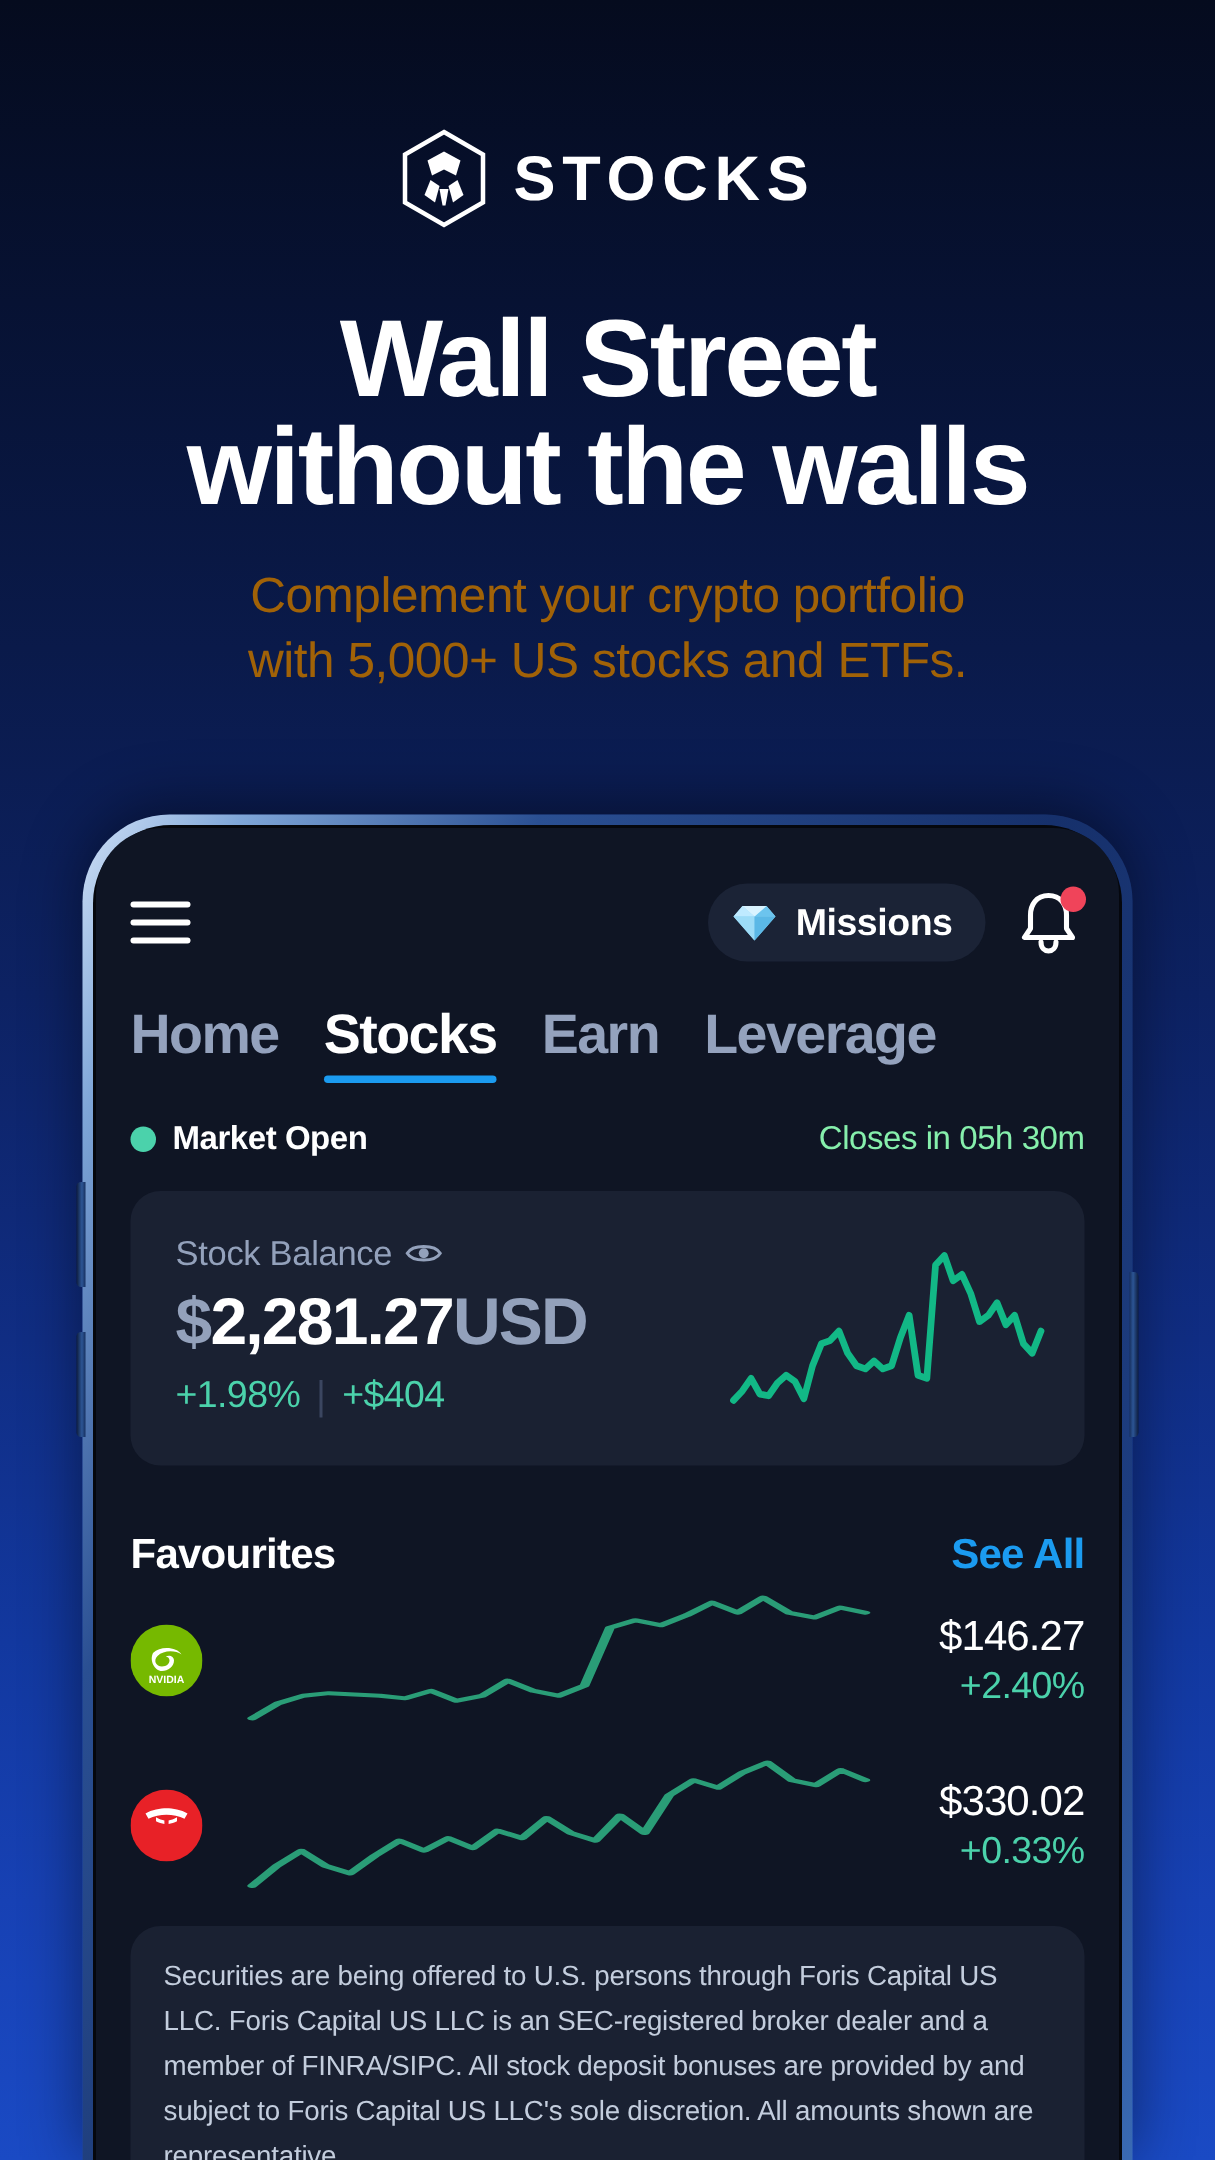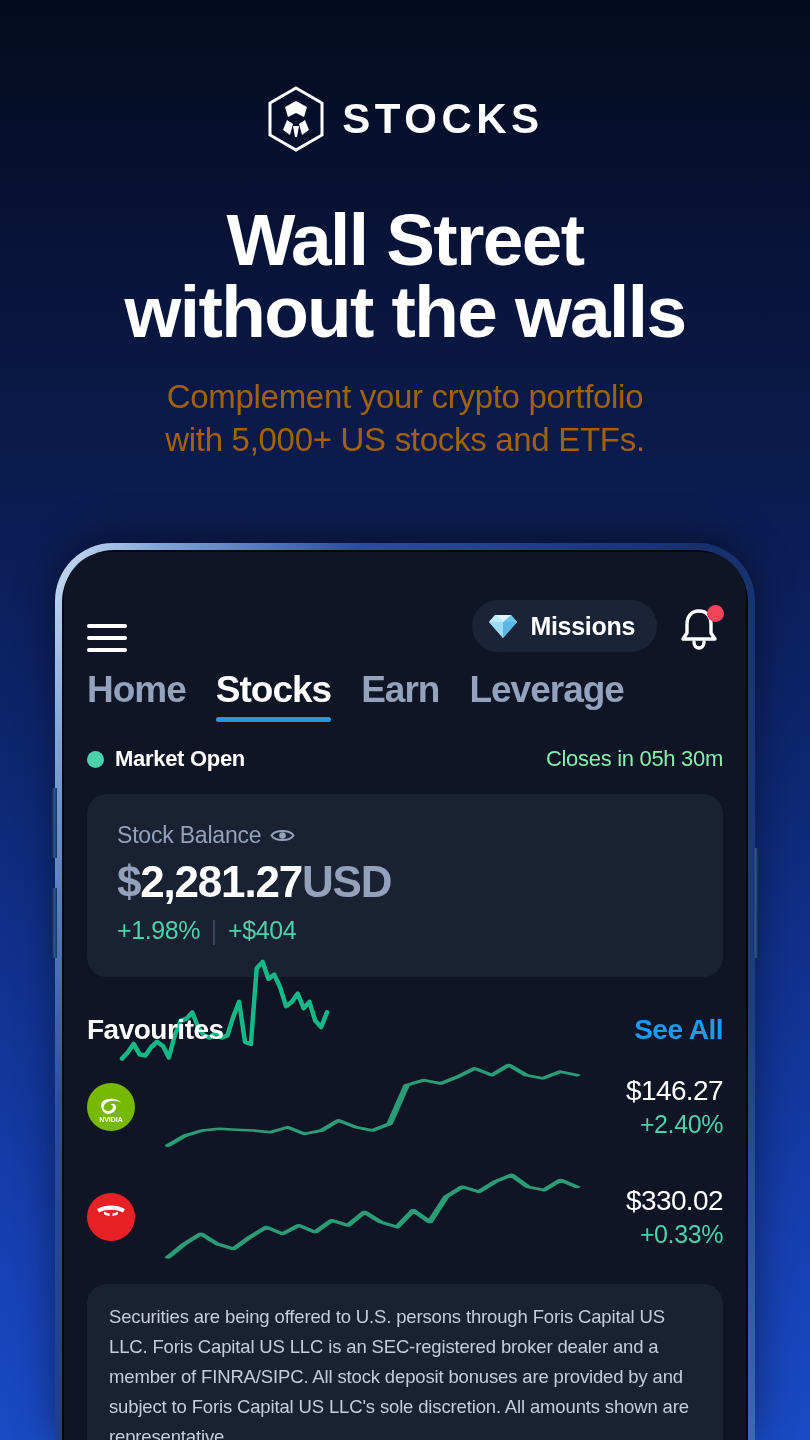--- a/index.html
+++ b/index.html
@@ -58,21 +58,21 @@
   
   .btn-vol-up, .btn-vol-dn, .btn-power { position:absolute; background:linear-gradient(90deg,#0d1c3d,#2c5595 60%,#17305f); }
   .btn-vol-up { left:-4px; top:245px; width:6px; height:70px; border-radius:3px 0 0 3px; }
   .btn-vol-dn { left:-4px; top:345px; width:6px; height:70px; border-radius:3px 0 0 3px; }
   .btn-power  { right:-4px; top:305px; width:6px; height:110px; border-radius:0 3px 3px 0;
                 background:linear-gradient(90deg,#17305f,#2c5595 40%,#0d1c3d); }
 
   
   .app { position:absolute; inset:0; padding:0 23px; color:#fff; }
 
-  .topbar { display:flex; align-items:flex-end; height:100px; padding-top:26px; }
+  .topbar { display:flex; align-items:center; height:100px; padding-top:26px; }
   .hamburger { width:40px; height:28px; display:flex; flex-direction:column; justify-content:space-between; cursor:pointer; }
   .hamburger span { display:block; height:4px; background:#fff; border-radius:2px; }
   .topbar-spacer { flex:1; }
 
   .missions-pill {
     display:flex; align-items:center; gap:12px;
     background:#1b2336; border-radius:26px;
     padding:10px 22px 10px 16px; height:52px;
   }
   .gem-icon { width:30px; height:28px; flex:none; }
@@ -91,34 +91,34 @@
   }
 
   .market-row { display:flex; align-items:center; margin-top:20px; height:34px; }
   .market-dot { width:17px; height:17px; border-radius:50%; background:#4bd2ab; margin-right:11px; flex:none; }
   .market-label { font-size:22px; font-weight:bold; color:#ffffff; letter-spacing:-0.3px; }
   .market-closes { margin-left:auto; font-size:22px; color:#86efac; letter-spacing:-0.3px; }
 
   .balance-card {
     margin-top:18px; background:#1a2132; border-radius:20px;
     height:183px; padding:26px 24px 0 30px;
-    display:flex; justify-content:space-between;flex-direction:column;
+    display:flex; justify-content:space-between;
   }
   .bal-left { padding-top:2px; }
   .bal-title-row { display:flex; align-items:center; gap:9px; }
   .bal-title { font-size:23px; color:#93a1bb; letter-spacing:-0.2px; }
   .eye-icon { width:25px; height:17px; }
   .bal-amount { margin-top:10px; font-size:44px; font-weight:bold; letter-spacing:-1.2px; line-height:1.05; }
   .bal-amount .muted { color:#93a1bb; }
   .bal-amount .main { color:#ffffff; }
   .bal-change { margin-top:11px; display:flex; align-items:flex-end; gap:13px; font-size:25px; color:#4bd2ab; letter-spacing:-0.4px; }
   .bal-sep { width:2px; height:25px; background:#3b4660; }
   .bal-spark { width:215px; padding-top:12px; }
 
-  .fav-row { display:flex; align-items:center; margin-top:31px; height:44px; }
+  .fav-row { display:flex; align-items:flex-end; margin-top:31px; height:44px; }
   .fav-title { font-size:28px; font-weight:bold; color:#fff; letter-spacing:-0.5px; }
   .see-all { margin-left:auto; font-size:28px; color:#1b9bf0; font-weight:bold; letter-spacing:-0.5px; }
 
   .stock-row { display:flex; align-items:center; height:110px; }
   .stock-logo { width:48px; height:48px; border-radius:50%; flex:none; margin-right:17px; }
   .stock-names { width:215px; }
   .stock-name { font-size:27px; color:#ffffff; letter-spacing:-0.5px; line-height:1.18; }
   .stock-ticker { font-size:25px; color:#93a1bb; letter-spacing:-0.4px; line-height:1.25; margin-top:2px; }
   .stock-chart { flex:1; height:92px; padding:0 6px; }
   .stock-vals { text-align:right; min-width:130px; }

